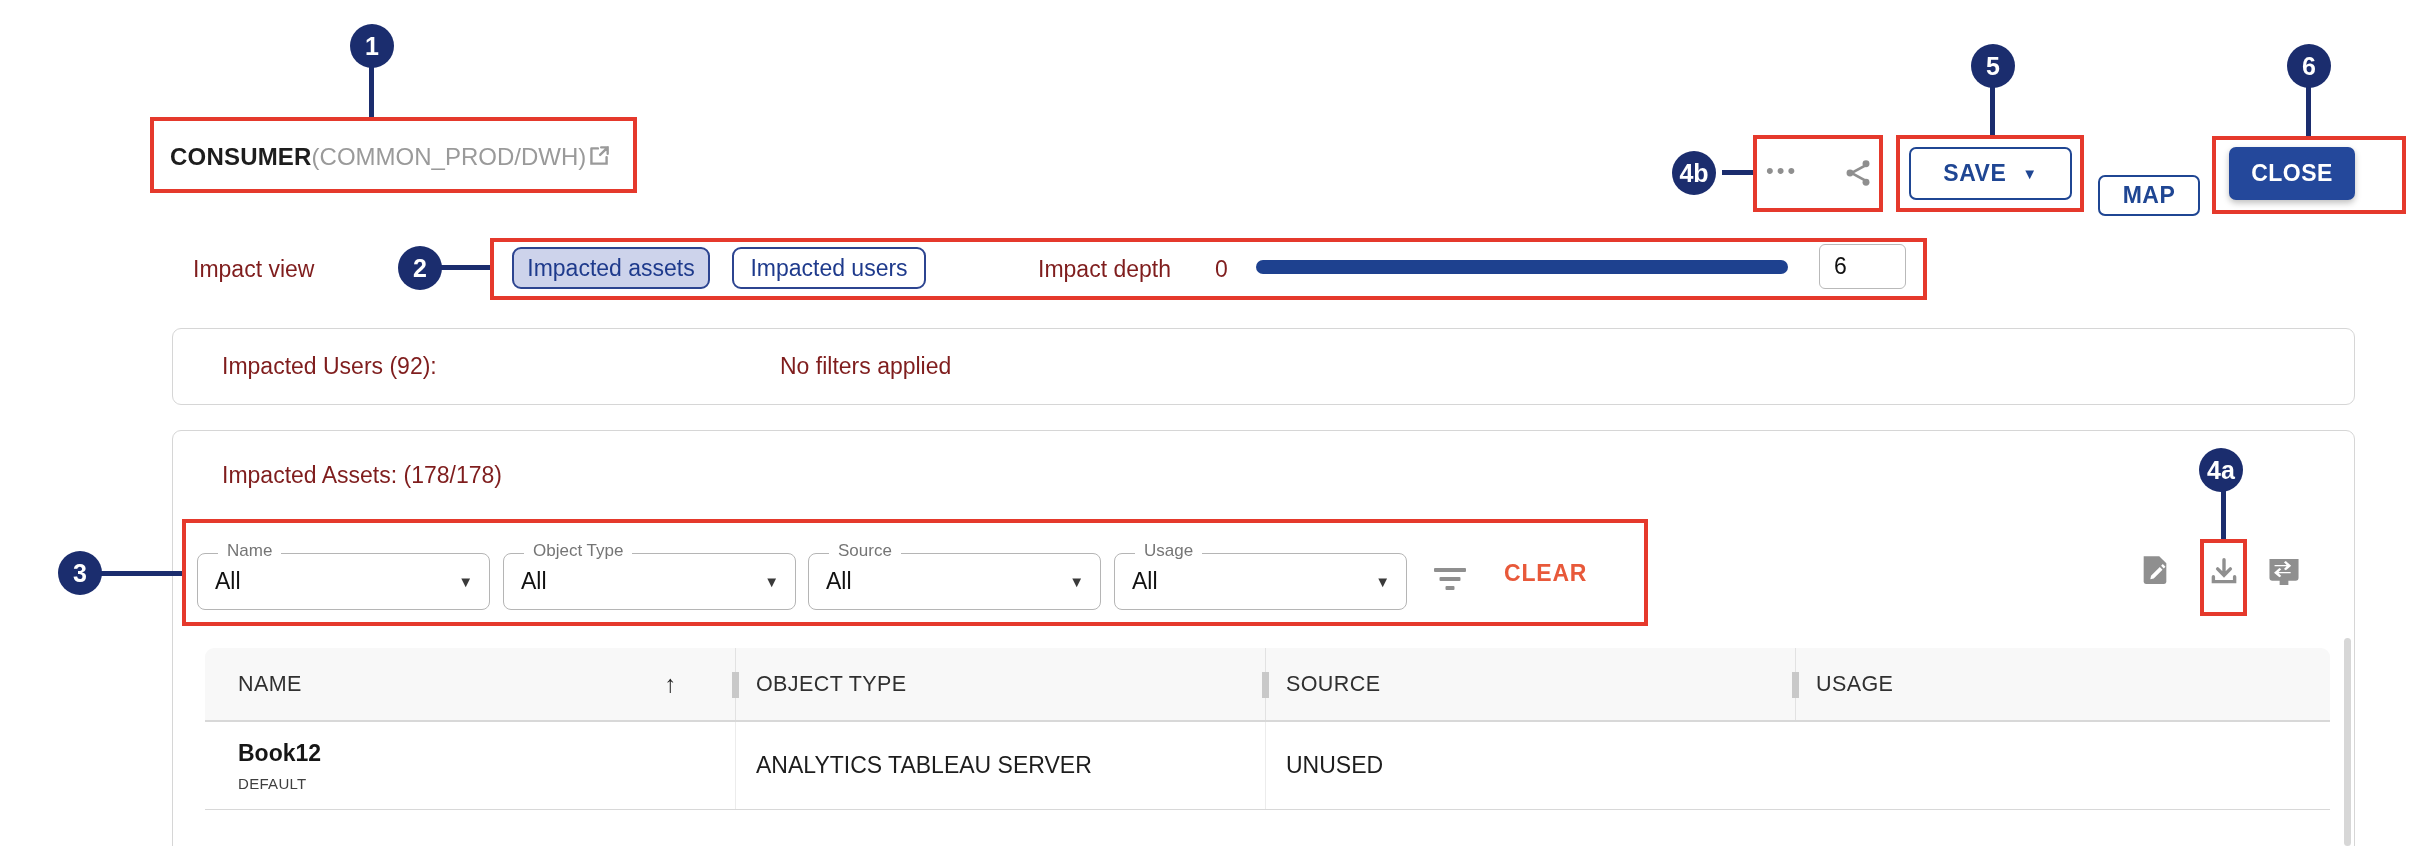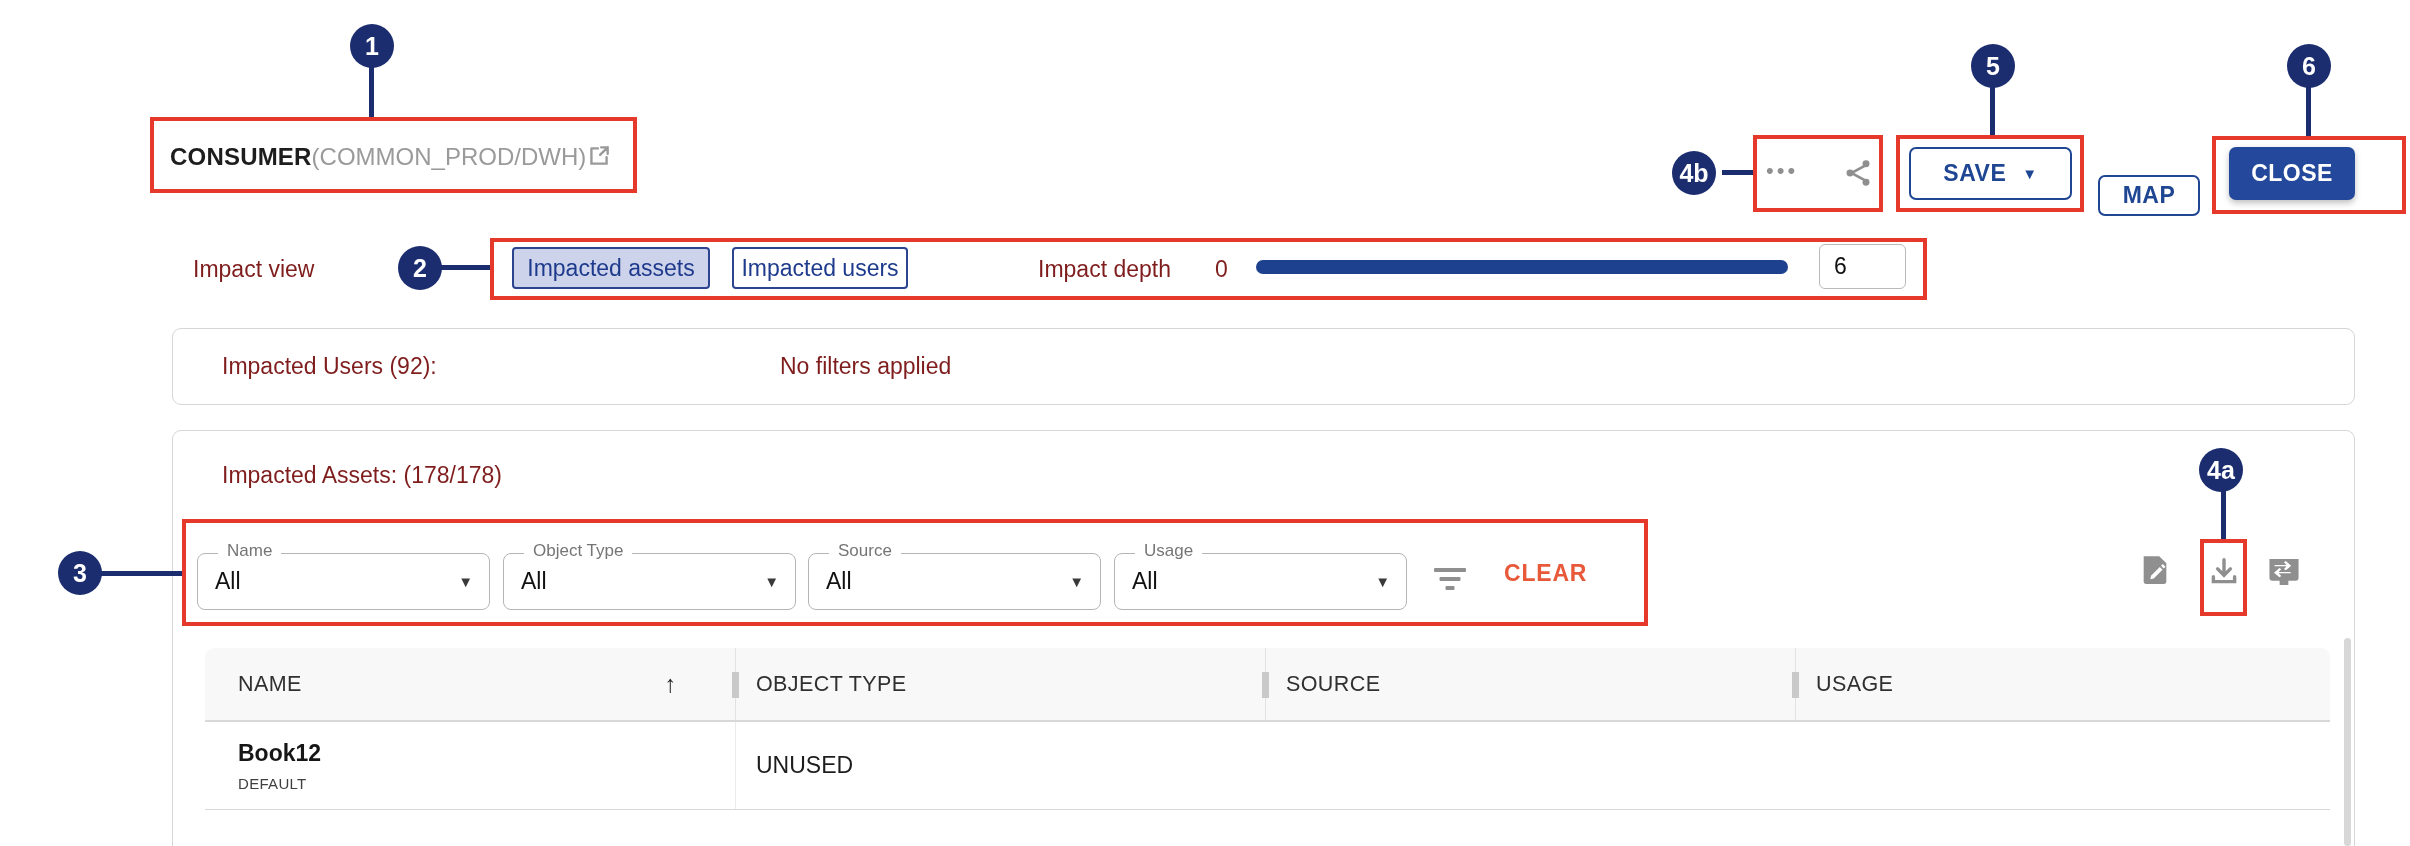--- a/index.html
+++ b/index.html
@@ -23,21 +23,21 @@
          border:2px solid #1f4693; border-radius:7px; background:#fff; color:#1f4693;
          font-weight:bold; font-size:23px; letter-spacing:.5px; cursor:pointer; }
   .btn.filled { background:#24489b; border-color:#24489b; color:#fff; box-shadow:0 3px 6px rgba(0,0,0,.25); }
   .caret { font-size:15px; margin-left:16px; }
 
   .icon-gray { color:#8f8f8f; }
 
   
   .label-txt { position:absolute; font-size:23px; color:#7f1d1d; white-space:nowrap; }
   .toggle { position:absolute; height:42px; display:flex; align-items:center; justify-content:center;
-            border:2px solid #2c4490; border-radius:4px; font-size:23px; color:#1e3a8c; background:#fff; cursor:pointer; }
+            border:2px solid #2c4490; border-radius:9px; font-size:23px; color:#1e3a8c; background:#fff; cursor:pointer; }
   .toggle.sel { background:#cdd3eb; }
   .slider-track { position:absolute; background:#1e418f; border-radius:8px; cursor:pointer; }
   .depth-input { position:absolute; border:1.5px solid #b9b9b9; border-radius:6px; font-size:23px;
                  padding-left:14px; font-family:"Liberation Sans",sans-serif; color:#111; outline:none; }
 
   
   .panel { position:absolute; border:1.5px solid #d6d6d6; border-radius:9px; background:#fff; }
 
   
   .field { position:absolute; height:57px; width:293px; border:1.5px solid #b5b5b5; border-radius:8px;
@@ -132,21 +132,21 @@
 </div>
 
 <div class="label-txt" style="left:193px; top:256px;">Impact view</div>
 <div class="callout" style="left:398px; top:246px;">2</div>
 <div class="stem" style="left:440px; top:265px; width:50px; height:5px;"></div>
 <div class="redbox" style="left:490px; top:238px; width:1437px; height:62px;"></div>
 
 <div class="toggle sel" style="left:512px; top:247px; width:198px;">
   <span>Impacted assets</span>
 </div>
-<div class="toggle" style="left:732px; top:247px; width:176px;">
+<div class="toggle" style="left:732px; top:247px; width:194px;">
   <span>Impacted users</span>
 </div>
 
 <div class="label-txt" style="left:1038px; top:256px;">Impact depth</div>
 <div class="label-txt" style="left:1215px; top:256px;">0</div>
 <div class="slider-track" style="left:1256px; top:260px; width:532px; height:14px;"></div>
 <input class="depth-input" style="left: 1819px; top: 244px; width: 87px; height: 45px;" value="6">
 
 <div class="panel" style="left:172px; top:328px; width:2183px; height:77px;"></div>
 <div class="label-txt" style="left:222px; top:353px;">Impacted Users (92):</div>
@@ -227,17 +227,20 @@
     <span>USAGE</span>
   </div>
 </div>
 
 <div class="tbl-row">
   <div class="td namecell">
     <span class="rowname">Book12</span>
     <span class="rowsub">DEFAULT</span>
   </div>
   <div class="td">
+    <span>ANALYTICS TABLEAU SERVER</span>
+  </div>
+  <div class="td">
     <span>UNUSED</span>
   </div>
 </div>
 
 <div class="scrollbar"></div>
 
 </body></html>

